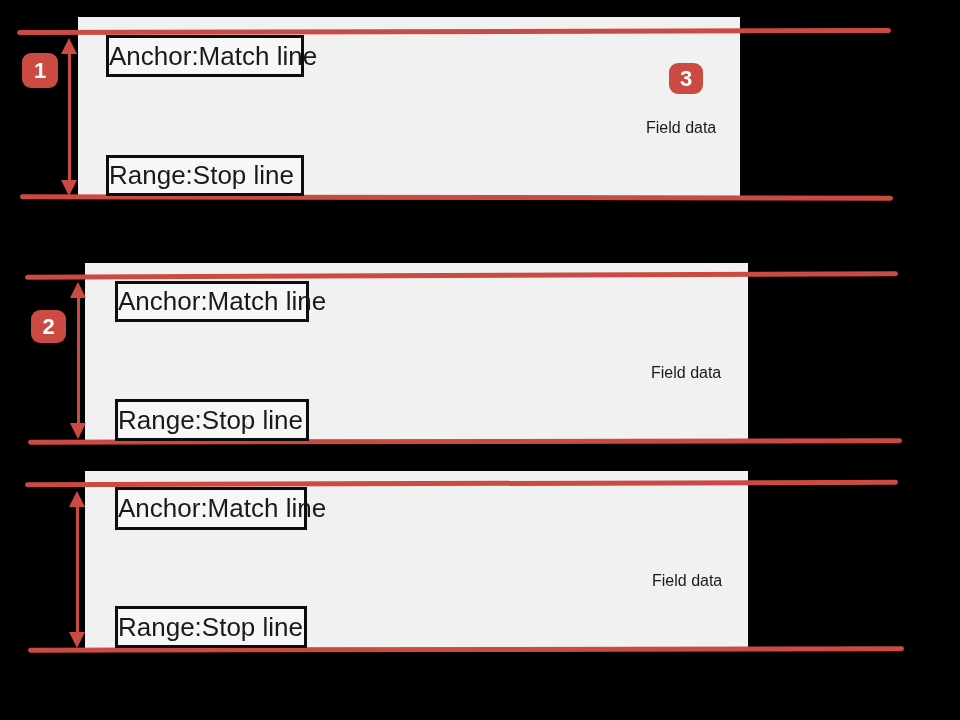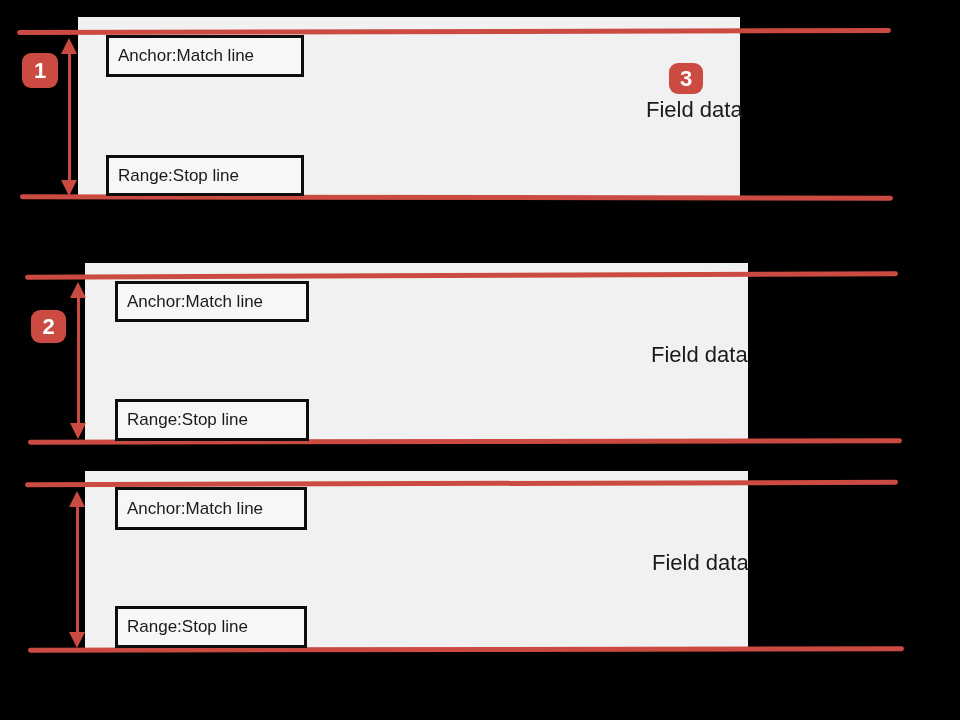--- a/index.html
+++ b/index.html
@@ -16,22 +16,22 @@
   }
   .hline{
     position:absolute;height:5px;border-radius:3px;
     background:var(--accent,#cb4a42);
   }
   .labelbox{
     position:absolute;
     background:var(--boxfill,#f7f7f7);
     border:3px solid var(--boxborder,#0d0d0d);
     display:flex;align-items:center;
-    padding-left:9px;box-sizing:border-box;
-    font-size:17px;color:var(--text,#1a1a1a);
+    box-sizing:border-box;
+    font-size:26px;color:var(--text,#1a1a1a);
     white-space:nowrap;
   }
   .badge{
     position:absolute;
     background:var(--accent,#cb4a42);
     color:var(--badgetext,#fff);
     border-radius:9px;
     display:flex;align-items:center;justify-content:center;
     font-weight:bold;font-size:22px;
     box-sizing:border-box;
@@ -39,22 +39,23 @@
   .varrow{
     position:absolute;width:16px;
     display:flex;flex-direction:column;align-items:center;
   }
   .varrow .head{width:0;height:0;border-left:8px solid transparent;border-right:8px solid transparent;}
   .varrow .head.up{border-bottom:16px solid var(--accent,#cb4a42);}
   .varrow .head.down{border-top:16px solid var(--accent,#cb4a42);}
   .varrow .shaft{width:3px;flex:1;background:var(--accent,#cb4a42);}
   .fieldlabel{
     position:absolute;
-    font-size:22px;color:var(--text,#1a1a1a);
+    font-size:16px;color:var(--text,#1a1a1a);
     white-space:nowrap;
+    margin-top:22px;
   }
 </style>
 </head>
 <body>
 
 <div class="stage">
 
   <div class="panel" style="left:78px;top:17px;width:662px;height:181px"></div>
 
   <div class="hline" style="left:17px;top:29px;width:874px;transform:rotate(-0.12deg)"></div>

